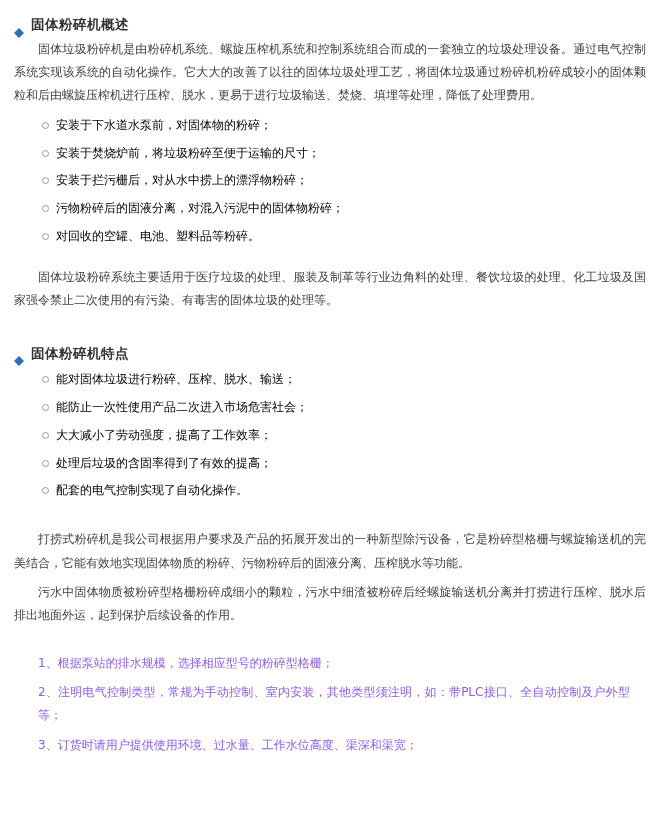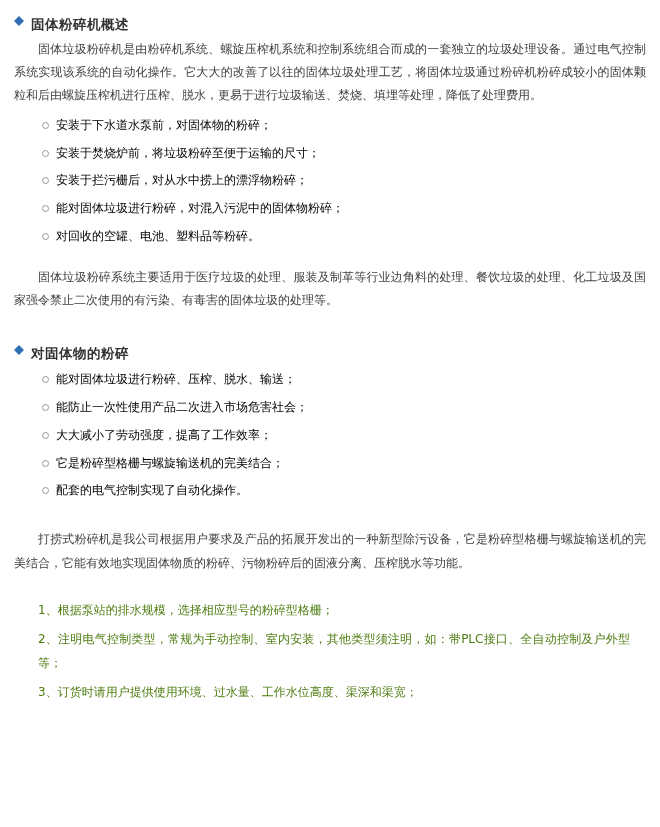--- a/index.html
+++ b/index.html
@@ -16,21 +16,21 @@
     line-height: 1.9;
   }
   .page {
     width: 660px;
     box-sizing: border-box;
     padding: 8px 14px 14px 14px;
   }
   
   .section-head {
     display: flex;
-    align-items: flex-start;
+    align-items: flex-end;
     gap: 7px;
     margin: 0 0 2px 0;
     padding-top: 6px;
   }
   .diamond {
     width: 0;
     height: 0;
     flex: 0 0 auto;
     border: 5px solid transparent;
     border-bottom-color: #2f6fb5;
@@ -91,21 +91,21 @@
     background: transparent;
   }
   ol.num-list {
     list-style: none;
     margin: 4px 0 4px 0;
     padding: 0 0 0 24px;
     counter-reset: none;
   }
   ol.num-list > li {
     margin: 0 16px 6px 0;
-    color: #4d7c0f;
+    color: #8b5cf6;
     font-size: 12px;
     line-height: 1.95;
     text-align: justify;
   }
   .spacer-md { height: 14px; }
 </style>
 </head>
 <body>
 
 <div class="page">
@@ -113,46 +113,47 @@
   <div class="section">
     <div class="section-head">
       <span class="diamond"></span>
       <span class="section-title">固体粉碎机概述</span>
     </div>
     <p class="para">固体垃圾粉碎机是由粉碎机系统、螺旋压榨机系统和控制系统组合而成的一套独立的垃圾处理设备。通过电气控制系统实现该系统的自动化操作。它大大的改善了以往的固体垃圾处理工艺，将固体垃圾通过粉碎机粉碎成较小的固体颗粒和后由螺旋压榨机进行压榨、脱水，更易于进行垃圾输送、焚烧、填埋等处理，降低了处理费用。</p>
     <ul class="circle-list">
       <li>安装于下水道水泵前，对固体物的粉碎；</li>
       <li>安装于焚烧炉前，将垃圾粉碎至便于运输的尺寸；</li>
       <li>安装于拦污栅后，对从水中捞上的漂浮物粉碎；</li>
-      <li>能对固体垃圾进行粉碎，对混入污泥中的固体物粉碎；</li>
+      <li>污物粉碎后的固液分离，对混入污泥中的固体物粉碎；</li>
       <li>对回收的空罐、电池、塑料品等粉碎。</li>
     </ul>
     <p class="para tight">固体垃圾粉碎系统主要适用于医疗垃圾的处理、服装及制革等行业边角料的处理、餐饮垃圾的处理、化工垃圾及国家强令禁止二次使用的有污染、有毒害的固体垃圾的处理等。</p>
   </div>
 
   <div class="spacer-md"></div>
 
   <div class="section">
     <div class="section-head">
       <span class="diamond"></span>
-      <span class="section-title">对固体物的粉碎</span>
+      <span class="section-title">固体粉碎机特点</span>
     </div>
     <ul class="circle-list">
       <li>能对固体垃圾进行粉碎、压榨、脱水、输送；</li>
       <li>能防止一次性使用产品二次进入市场危害社会；</li>
       <li>大大减小了劳动强度，提高了工作效率；</li>
-      <li>它是粉碎型格栅与螺旋输送机的完美结合；</li>
+      <li>处理后垃圾的含固率得到了有效的提高；</li>
       <li>配套的电气控制实现了自动化操作。</li>
     </ul>
   </div>
 
   <div class="spacer-md"></div>
 
   <div class="section">
     <p class="para">打捞式粉碎机是我公司根据用户要求及产品的拓展开发出的一种新型除污设备，它是粉碎型格栅与螺旋输送机的完美结合，它能有效地实现固体物质的粉碎、污物粉碎后的固液分离、压榨脱水等功能。</p>
+    <p class="para">污水中固体物质被粉碎型格栅粉碎成细小的颗粒，污水中细渣被粉碎后经螺旋输送机分离并打捞进行压榨、脱水后排出地面外运，起到保护后续设备的作用。</p>
   </div>
 
   <div class="spacer-md"></div>
 
   <div class="section">
     <ol class="num-list">
       <li>1、根据泵站的排水规模，选择相应型号的粉碎型格栅；</li>
       <li>2、注明电气控制类型，常规为手动控制、室内安装，其他类型须注明，如：带PLC接口、全自动控制及户外型等；</li>
       <li>3、订货时请用户提供使用环境、过水量、工作水位高度、渠深和渠宽；</li>
 

